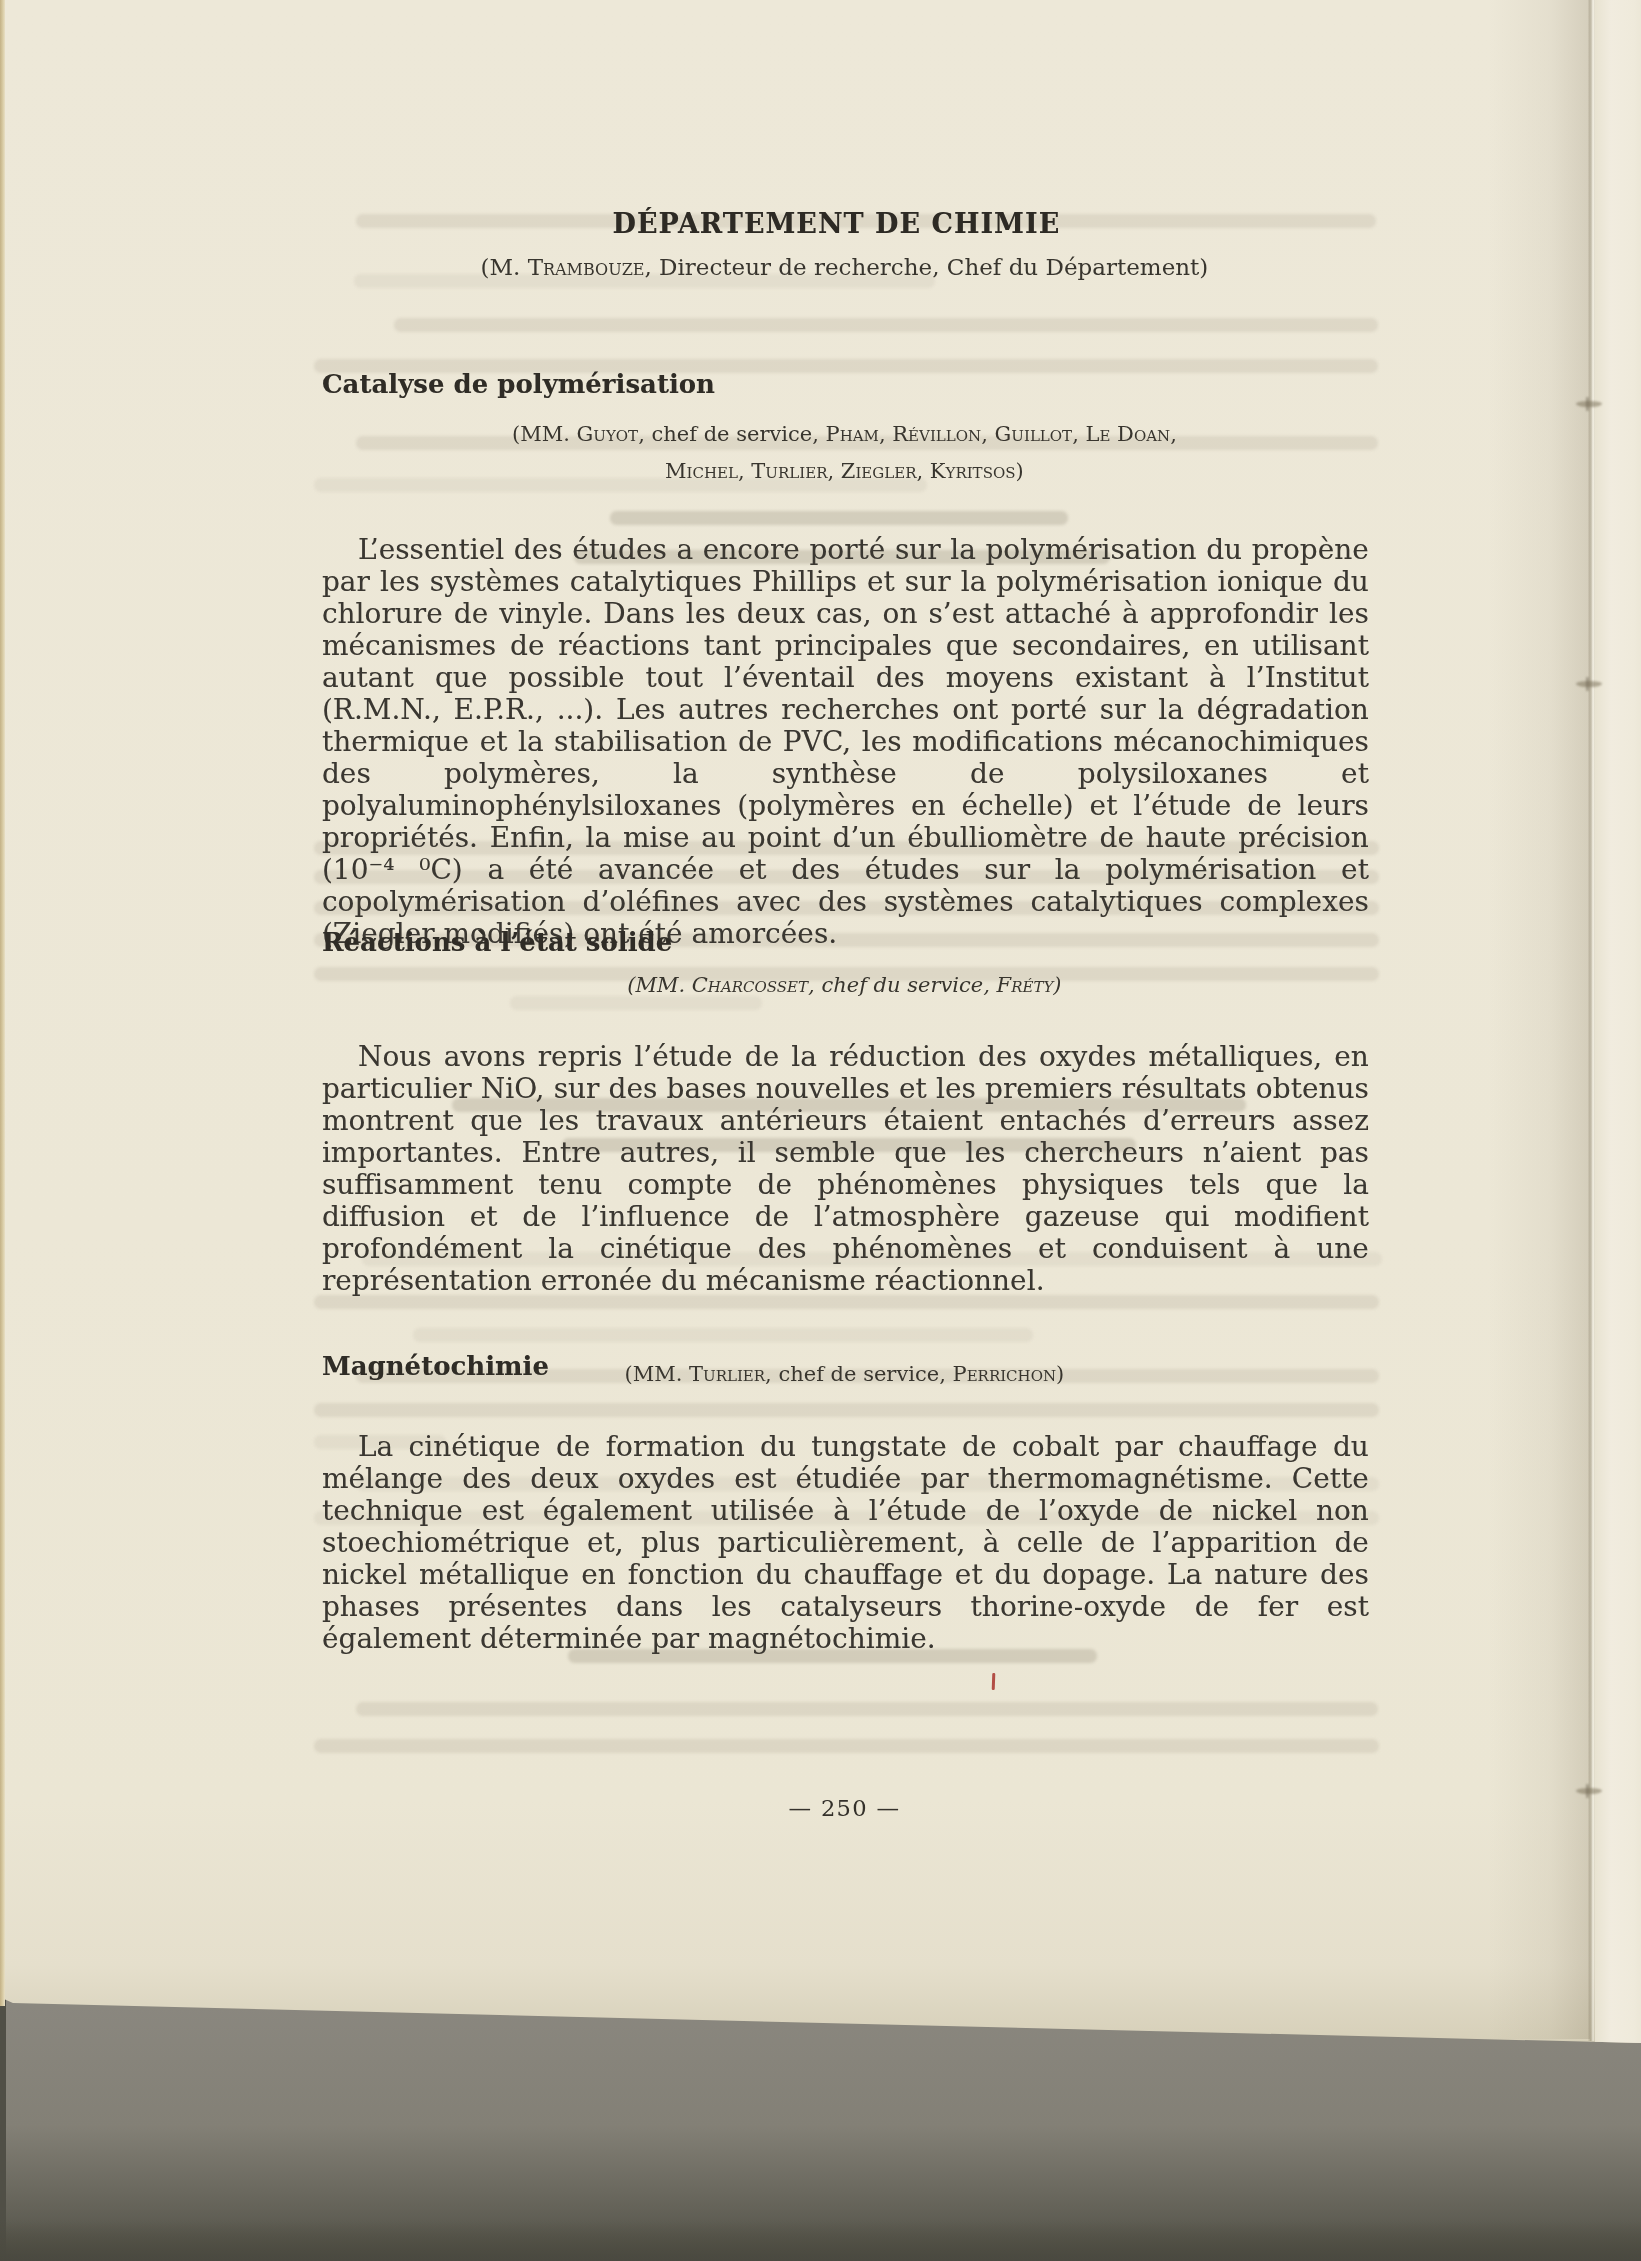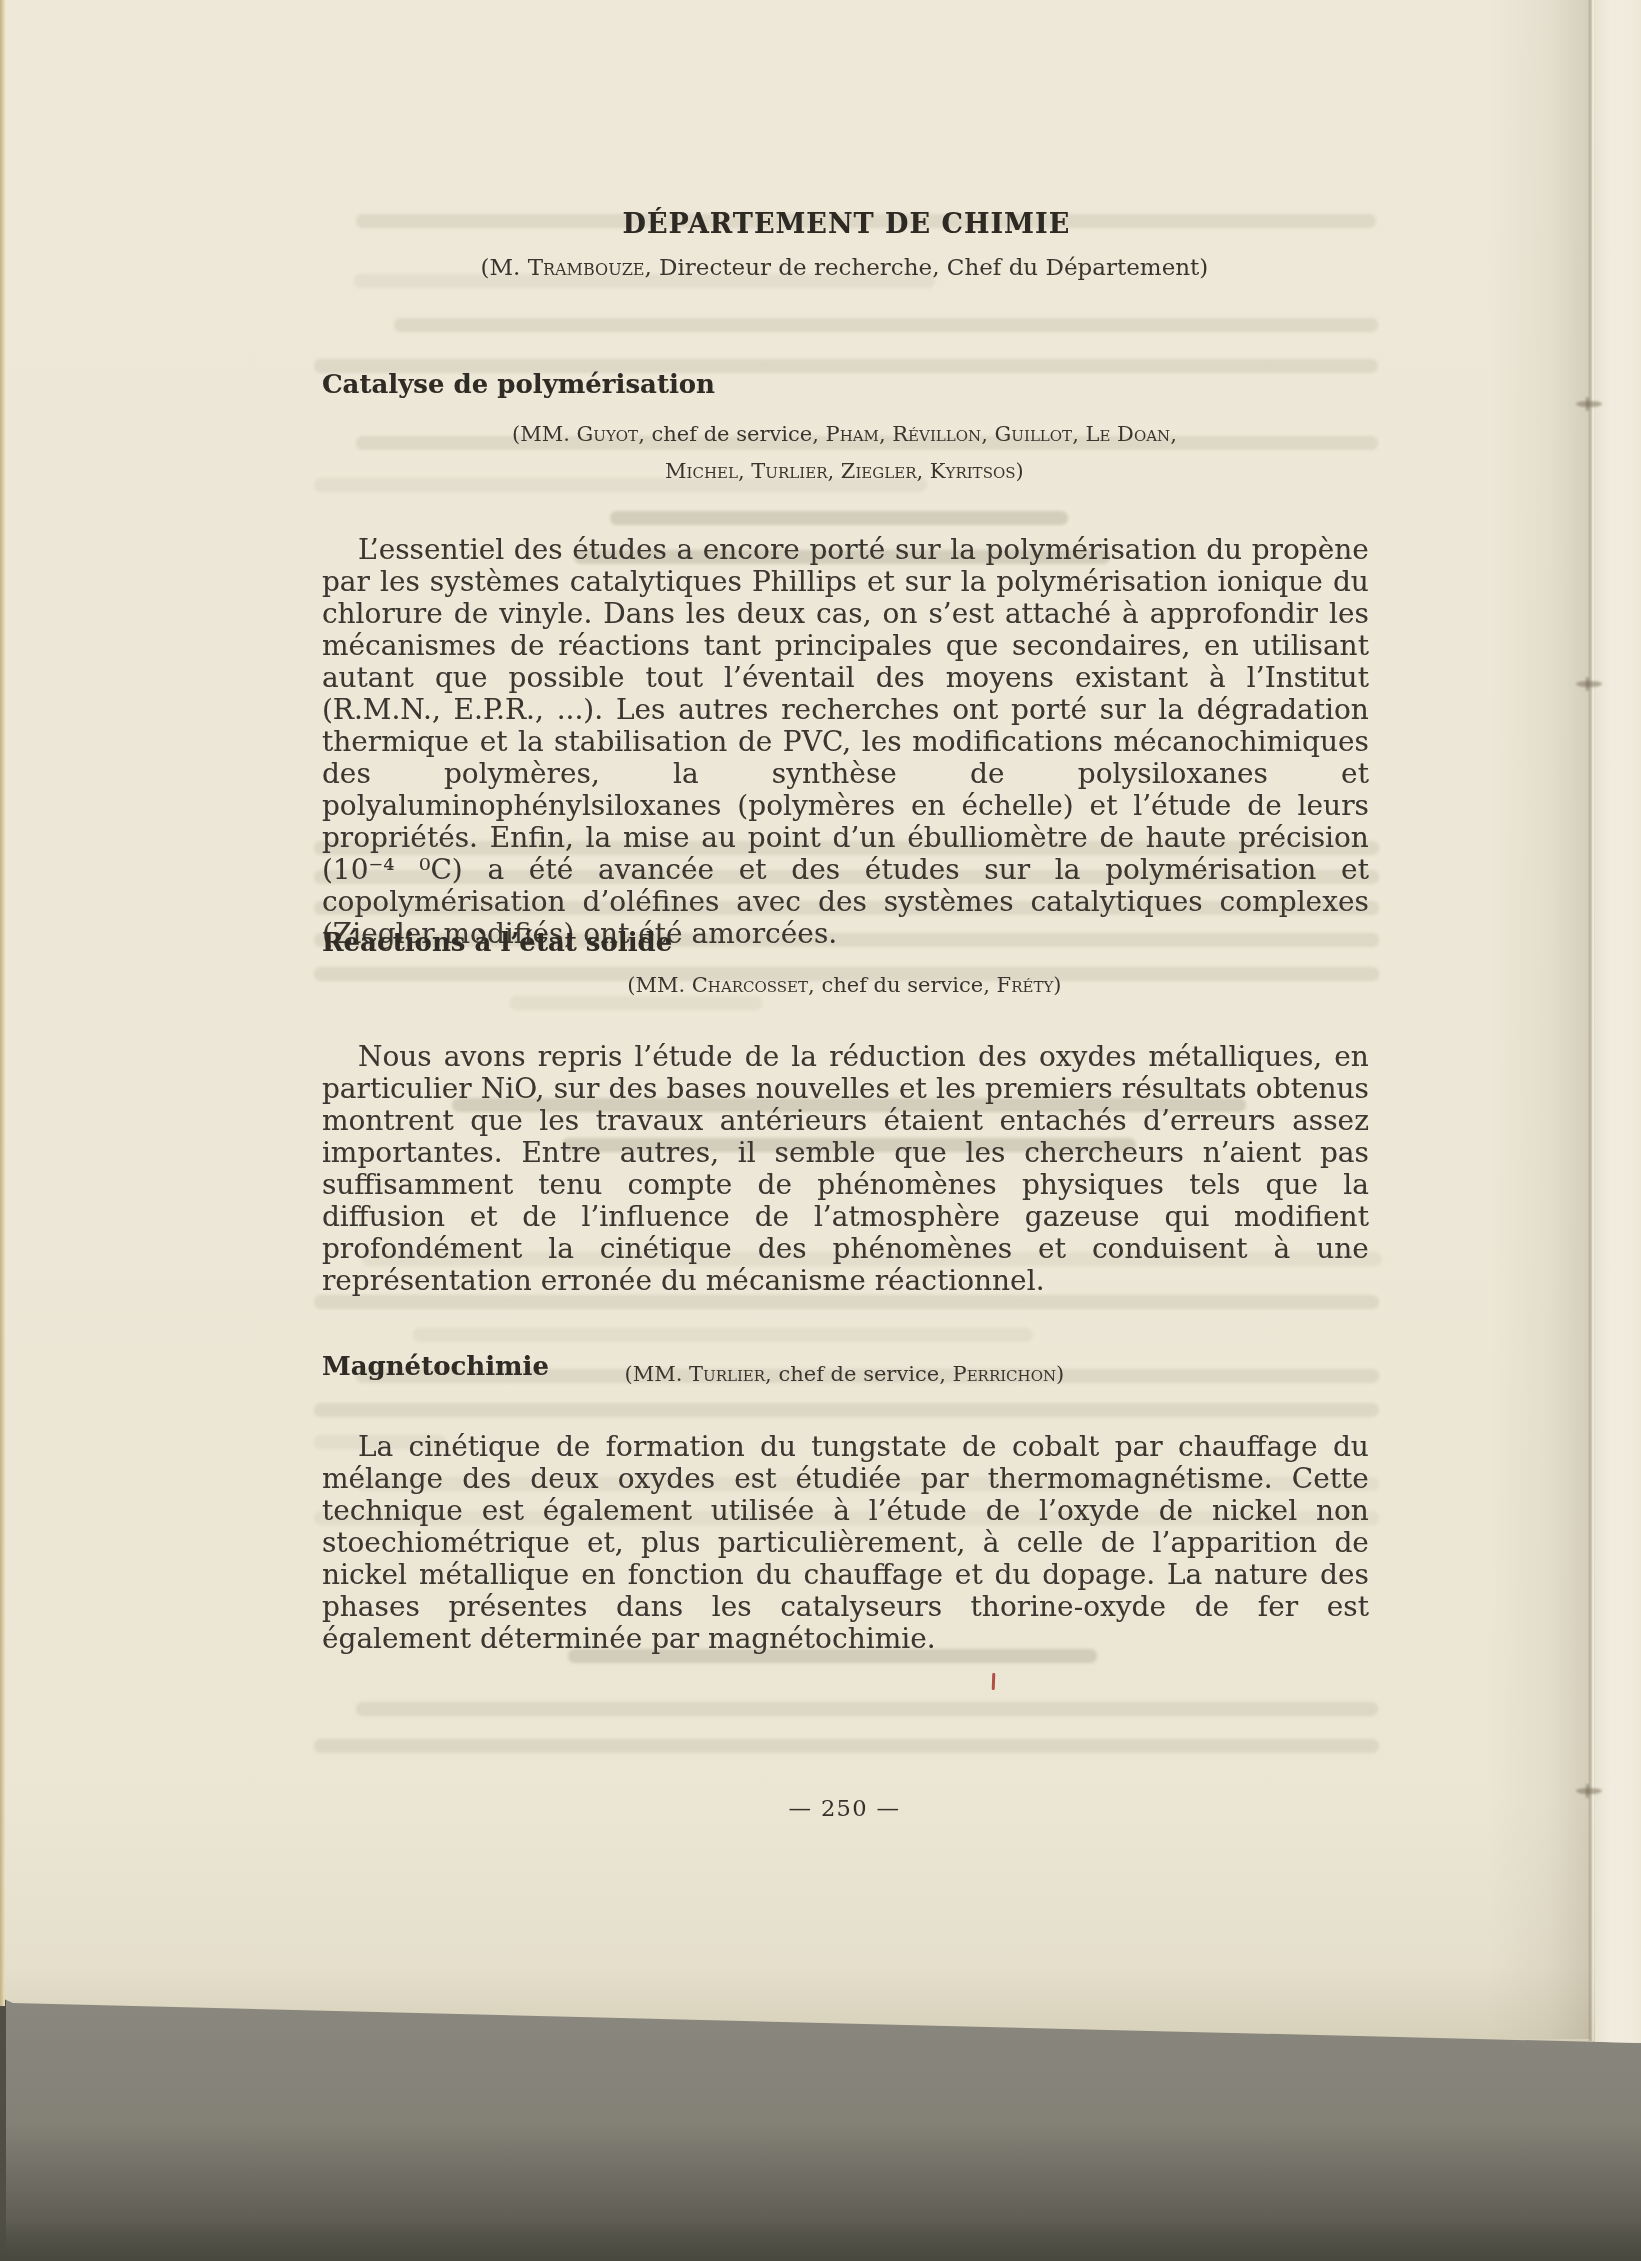--- a/index.html
+++ b/index.html
@@ -31,34 +31,34 @@
     background:rgba(100,92,70,.45);border-radius:1.3px;}
   .redtick{position:absolute;left:988px;top:1673px;width:2.6px;height:17.4px;background:#a8322c;
     border-radius:1.3px;transform:rotate(2deg);opacity:.85;}
   
   .g,.gd,.gf{position:absolute;height:13.6px;border-radius:6.5px;filter:blur(1.7px);}
   .g {background:rgba(146,139,117,.17);}
   .gd{background:rgba(136,129,106,.25);}
   .gf{background:rgba(146,139,117,.10);}
   
   .ink{color:#35322b;}
-  .doc-title{position:absolute;left:320px;top:208px;width:1045px;text-align:center;
+  .doc-title{position:absolute;left:310px;top:208px;width:1045px;text-align:center;
     font-size:27px;font-weight:bold;letter-spacing:1px;color:#2d2a24;
     text-shadow:0 0 0.6px rgba(45,42,36,.35);}
   .doc-byline{position:absolute;left:292px;top:254px;width:1097px;text-align:center;
     font-size:23px;color:#38352e;}
   .sec-h{position:absolute;left:318px;width:1045px;text-align:left;
     font-size:26px;font-weight:bold;color:#2f2c26;text-shadow:0 0 0.6px rgba(47,44,38,.3);}
   .h-catalyse{top:369px;}
   .h-reactions{top:927px;}
   .h-magneto{top:1319px;margin-top:32px;}
   .byline{position:absolute;left:292px;width:1097px;text-align:center;
     font-size:21px;line-height:37px;color:#38352e;}
   .by-catalyse{top:416px;}
-  .by-reactions{top:967px;}
+  .by-reactions{top:967px;font-style:italic;}
   .by-magneto{top:1356px;}
   .sc{font-variant:small-caps;text-align:center;}
   .para{position:absolute;left:318px;width:1047px;font-size:28px;line-height:32px;
     text-align:justify;text-indent:36px;color:#3a3731;
     text-shadow:0 0 0.6px rgba(58,55,49,.25);hyphens:auto;-webkit-hyphens:auto;}
   .p1{top:534px;}
   .p2{top:1041px;}
   .p3{top:1431px;}
   .page-num{position:absolute;left:318px;top:1795px;width:1045px;text-align:center;
     font-size:22.6px;color:#34312b;letter-spacing:1.3px;}

